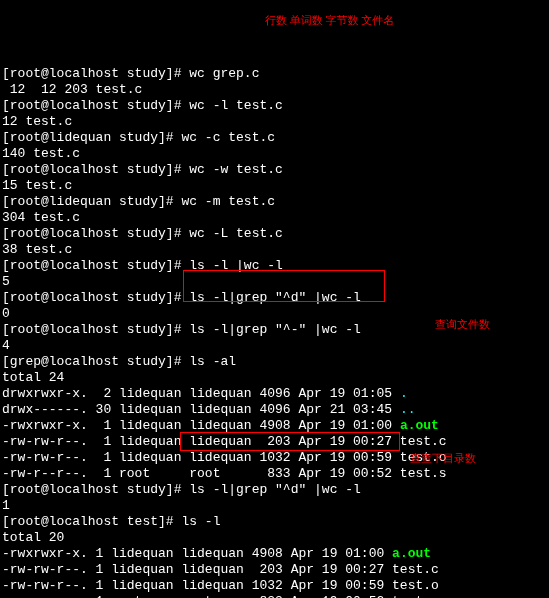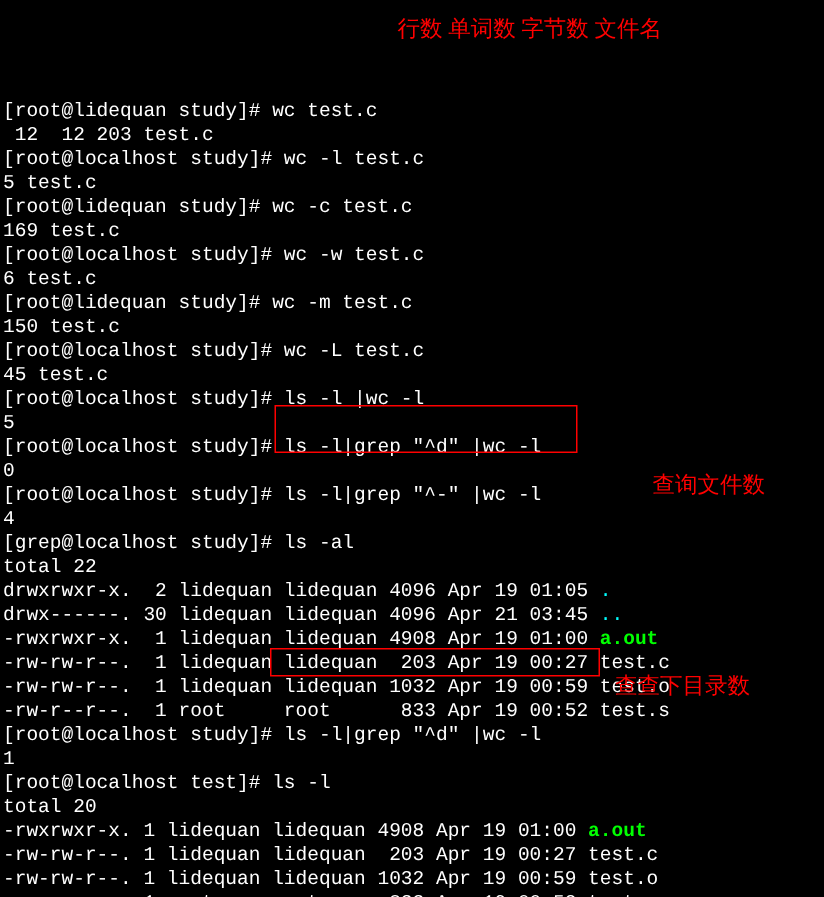--- a/index.html
+++ b/index.html
@@ -9,48 +9,48 @@
     font-size: 13px;
     margin: 0;
     padding: 2px;
     width: 549px;
     line-height: 16px;
     white-space: pre;
   }
   .line { position: relative; }
   .cyan { color: #0ff; }
   .lime { color: #0f0; font-weight: bold; }
-  .red-note { color: #f00; position: absolute; font-family: "SimSun","Songti SC",serif; font-size: 15px; }
+  .red-note { color: #f00; position: absolute; font-family: "SimSun","Songti SC",serif; font-size: 11px; }
   .box1 { position:absolute; border:1px solid #f00; }
 </style>
 </head>
 <body>
 
 
 
-<div id="term"><span class="line">[root@lidequan study]# wc test.c</span>
+<div id="term"><span class="line">[root@localhost study]# wc grep.c</span>
 <span class="line"> 12  12 203 test.c</span>
 <span class="line">[root@localhost study]# wc -l test.c</span>
-<span class="line">5 test.c</span>
+<span class="line">12 test.c</span>
 <span class="line">[root@lidequan study]# wc -c test.c</span>
-<span class="line">169 test.c</span>
+<span class="line">140 test.c</span>
 <span class="line">[root@localhost study]# wc -w test.c</span>
-<span class="line">6 test.c</span>
+<span class="line">15 test.c</span>
 <span class="line">[root@lidequan study]# wc -m test.c</span>
-<span class="line">150 test.c</span>
+<span class="line">304 test.c</span>
 <span class="line">[root@localhost study]# wc -L test.c</span>
-<span class="line">45 test.c</span>
+<span class="line">38 test.c</span>
 <span class="line">[root@localhost study]# ls -l |wc -l</span>
 <span class="line">5</span>
 <span class="line">[root@localhost study]# ls -l|grep "^d" |wc -l</span>
 <span class="line">0</span>
 <span class="line">[root@localhost study]# ls -l|grep "^-" |wc -l</span>
 <span class="line">4</span>
 <span class="line">[grep@localhost study]# ls -al</span>
-<span class="line">total 22</span>
+<span class="line">total 24</span>
 <span class="line">drwxrwxr-x.  2 lidequan lidequan 4096 Apr 19 01:05 <span class="cyan">.</span></span>
 <span class="line">drwx------. 30 lidequan lidequan 4096 Apr 21 03:45 <span class="cyan">..</span></span>
 <span class="line">-rwxrwxr-x.  1 lidequan lidequan 4908 Apr 19 01:00 <span class="lime">a.out</span></span>
 <span class="line">-rw-rw-r--.  1 lidequan lidequan  203 Apr 19 00:27 test.c</span>
 <span class="line">-rw-rw-r--.  1 lidequan lidequan 1032 Apr 19 00:59 test.o</span>
 <span class="line">-rw-r--r--.  1 root     root      833 Apr 19 00:52 test.s</span>
 <span class="line">[root@localhost study]# ls -l|grep "^d" |wc -l</span>
 <span class="line">1</span>
 <span class="line">[root@localhost test]# ls -l</span>
 <span class="line">total 20</span>

